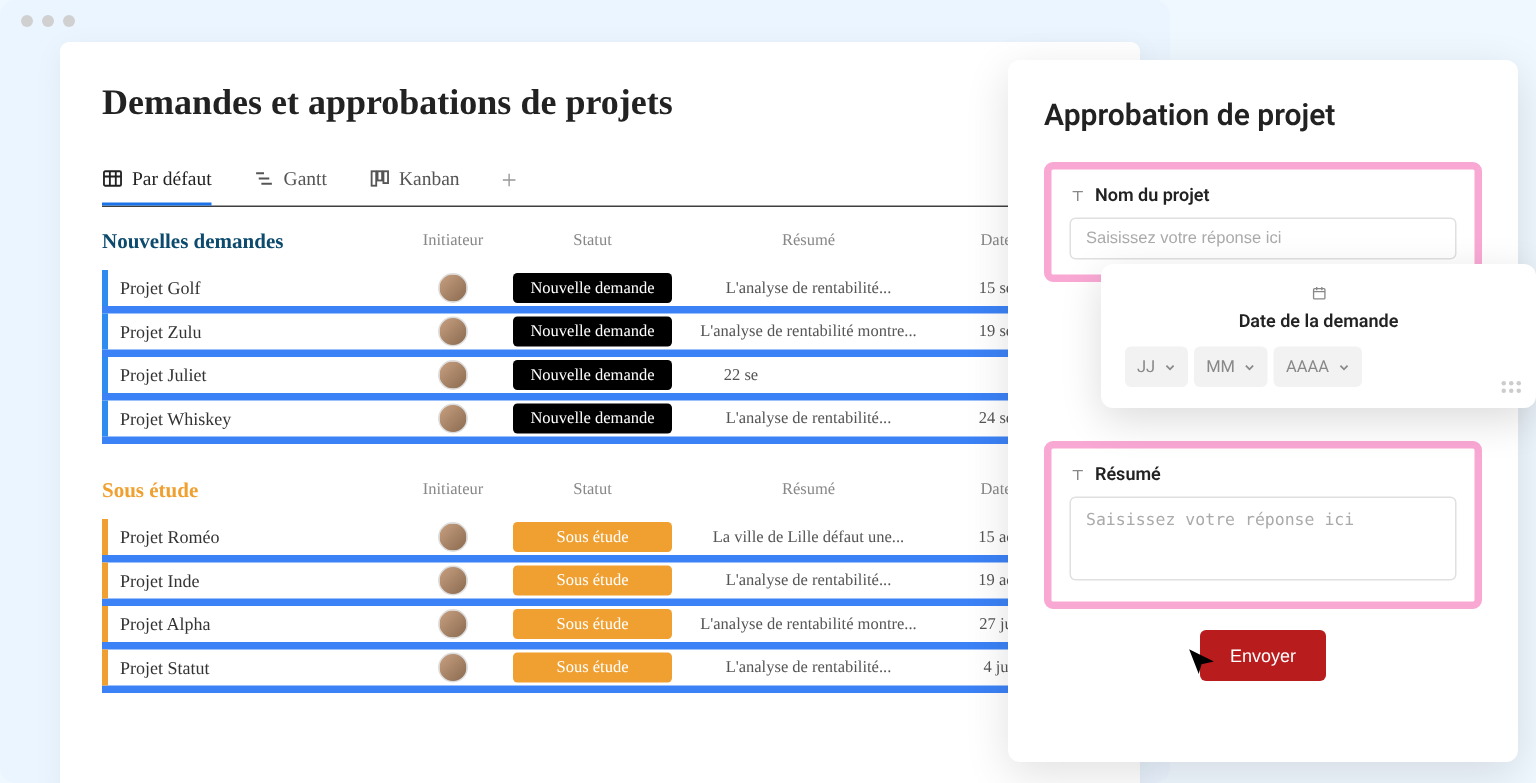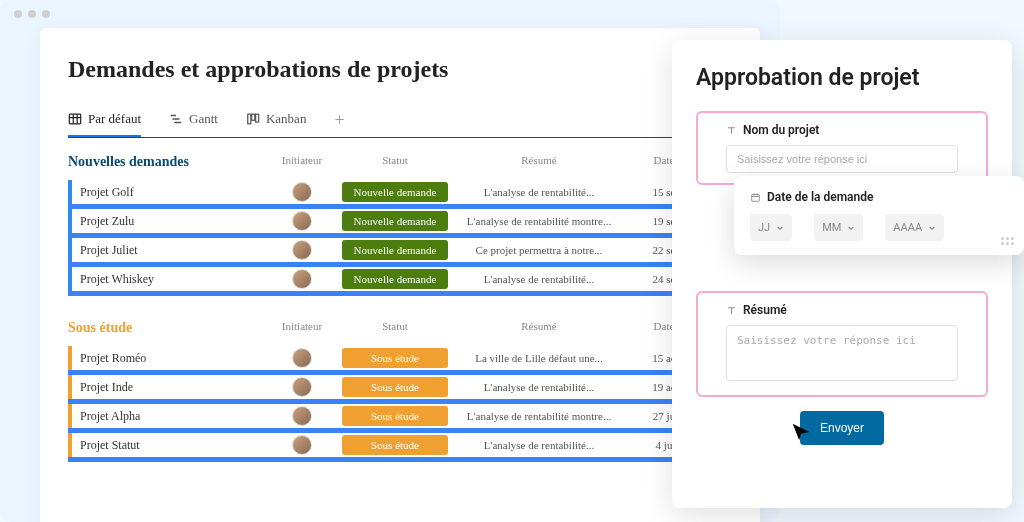--- a/index.html
+++ b/index.html
@@ -25,42 +25,42 @@
 .col-date { width: 80px; text-align: center; }
 .row { display: flex; align-items: center; height: 29px; border-bottom: 5px solid #3b82f6; font-size: 12px; }
 .row-bar { width: 4px; height: 100%; margin-right: 8px; }
 .bar-blue { background: #2e8cf0; }
 .bar-orange { background: #f0a030; }
 .c-name { width: 188px; color: #333; }
 .c-initiator { width: 68px; display: flex; justify-content: center; }
 .avatar { width: 20px; height: 20px; border-radius: 50%; background: linear-gradient(135deg,#c8a080,#8a6a50); border: 1px solid #ddd; }
 .c-status { width: 118px; display: flex; justify-content: center; }
 .badge { padding: 4px 10px; border-radius: 3px; color: #fff; font-size: 11px; width: 106px; text-align: center; }
-.badge-blue { background: #4d7c0f; }
+.badge-blue { background: #000000; }
 .badge-orange { background: #f0a030; }
 .c-summary { width: 170px; text-align: center; color: #555; font-size: 11px; overflow: hidden; white-space: nowrap; text-overflow: ellipsis; padding: 0 4px; }
 .c-date { width: 80px; text-align: center; color: #555; font-size: 11px; }
 .group-block { margin-bottom: 24px; }
 
 .form-panel { position: absolute; top: 40px; right: 12px; width: 340px; height: 468px; background: #fff; border-radius: 8px; box-shadow: 0 8px 30px rgba(0,0,0,0.12); padding: 24px; }
-.form-title { font-size: 23px; font-weight: 600; color: #222; margin-bottom: 20px; }
-.form-group { border: 2px solid #f9a8d4; border-radius: 6px; padding: 10px 28px; margin-bottom: 14px; background: #fff; }
+.form-title { font-size: 20px; font-weight: 600; color: #222; margin-bottom: 20px; }
+.form-group { border: 5px solid #f9a8d4; border-radius: 6px; padding: 10px 12px; margin-bottom: 14px; background: #fff; }
 .form-label-row { display: flex; align-items: center; gap: 6px; font-size: 12px; font-weight: 600; color: #222; margin-bottom: 8px; }
 .form-icon { width: 11px; height: 11px; color: #888; }
 .form-input { width: 100%; border: 1px solid #e0e0e0; border-radius: 4px; padding: 7px 10px; font-size: 11px; color: #333; }
 .form-input::placeholder { color: #aaa; }
 .form-textarea { width: 100%; height: 56px; border: 1px solid #e0e0e0; border-radius: 4px; padding: 8px 10px; font-size: 11px; resize: none; }
 .form-textarea::placeholder { color: #aaa; }
 .submit-row { display: flex; justify-content: center; margin-top: 10px; position: relative; }
-.submit-btn { background: #0369a1; color: #fff; border: none; padding: 10px 20px; border-radius: 4px; font-size: 12px; cursor: pointer; }
+.submit-btn { background: #b91c1c; color: #fff; border: none; padding: 10px 20px; border-radius: 4px; font-size: 12px; cursor: pointer; }
 .cursor-arrow { position: absolute; left: 94px; top: 10px; width: 22px; height: 22px; }
 
 .date-card { position: absolute; top: 176px; right: 0px; width: 290px; background: #fff; border-radius: 8px; box-shadow: 0 8px 28px rgba(0,0,0,0.14); padding: 14px 16px; }
-.date-label-row { display: flex; align-items: center; gap: 6px; font-size: 12px; font-weight: 600; color: #222; margin-bottom: 10px; }
-.date-selects { display: flex; gap: 22px; align-items: center; }
+.date-label-row { display: flex; align-items: center; gap: 6px; font-size: 12px; font-weight: 600; color: #222; margin-bottom: 10px; flex-direction: column; }
+.date-selects { display: flex; gap: 4px; align-items: center; }
 .date-sel { background: #f2f2f2; border: none; border-radius: 4px; padding: 7px 8px; font-size: 11px; color: #888; display: flex; align-items: center; gap: 6px; cursor: pointer; }
 .chev { width: 8px; height: 8px; }
 .drag-dots { position: absolute; right: 10px; bottom: 10px; display: grid; grid-template-columns: repeat(3,3px); gap: 2px; }
 .drag-dots span { width: 3px; height: 3px; background: #ccc; border-radius: 50%; }
 .spacer-below-date { height: 92px; }
 </style>
 </head>
 <body>
 
 <div class="browser-frame">
@@ -137,21 +137,20 @@
       </div>
     <div class="row">
         <div class="row-bar bar-blue"></div>
         <div class="c-name">Projet Juliet</div>
         <div class="c-initiator">
           <div class="avatar"></div>
         </div>
         <div class="c-status">
           <span class="badge badge-blue">Nouvelle demande</span>
         </div>
-        <div class="c-summary">Ce projet permettra à notre...</div>
         <div class="c-date">22 se</div>
       </div>
     <div class="row">
         <div class="row-bar bar-blue"></div>
         <div class="c-name">Projet Whiskey</div>
         <div class="c-initiator">
           <div class="avatar"></div>
         </div>
         <div class="c-status">
           <span class="badge badge-blue">Nouvelle demande</span>

